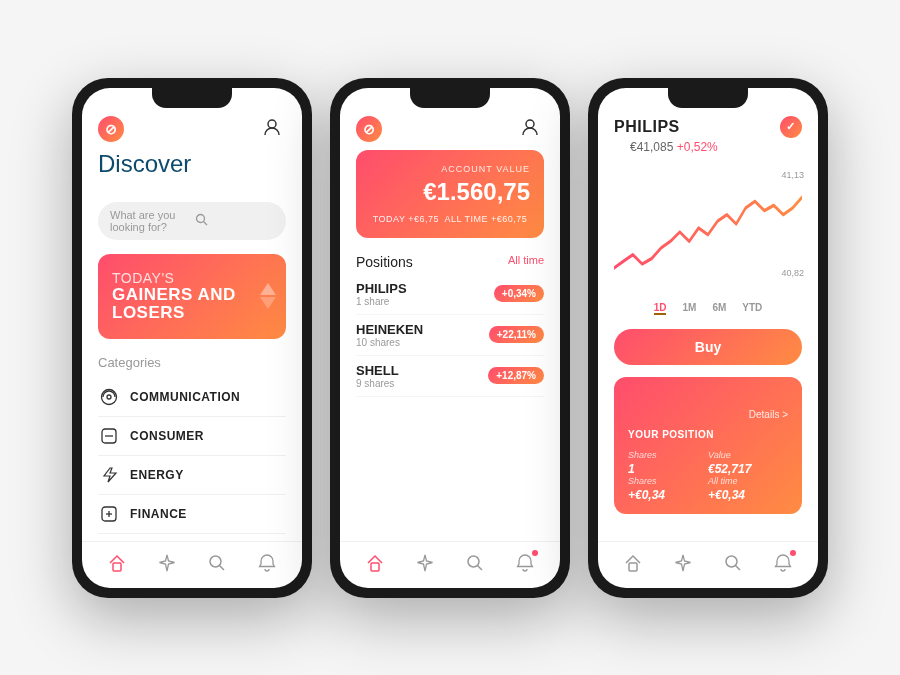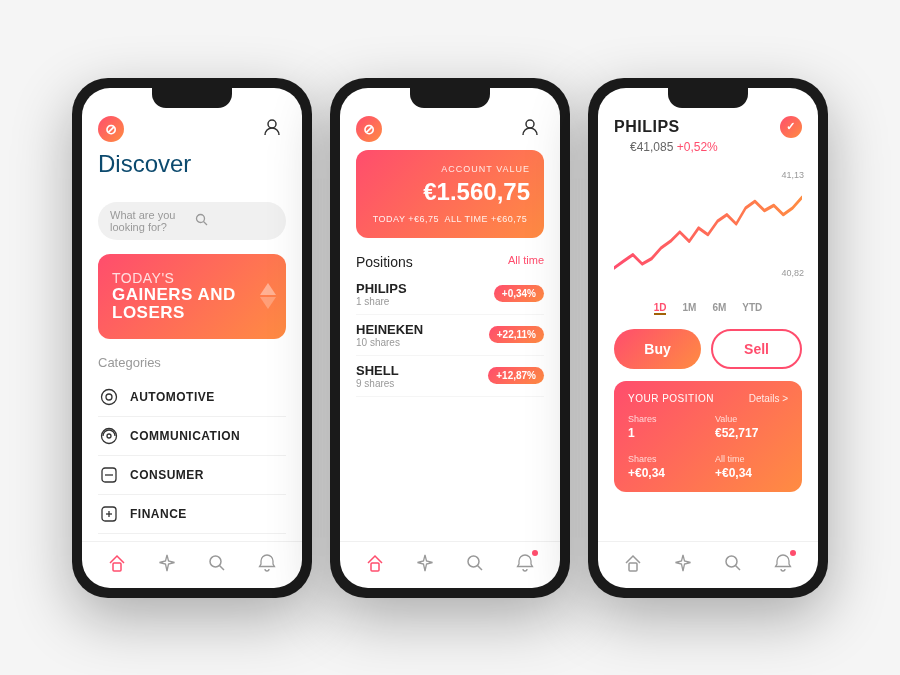--- a/index.html
+++ b/index.html
@@ -391,33 +391,35 @@
       margin: 0 16px;
     }
     .position-header {
       display: flex;
       justify-content: space-between;
       align-items: center;
       margin-bottom: 10px;
     }
     .position-title {
       font-size: 10px;
-      font-weight: 400;
+      font-weight: 700;
       color: white;
       text-transform: uppercase;
       letter-spacing: 0.5px;
+      margin-top: 40px;
     }
     .details-link {
       font-size: 10px;
       color: rgba(255,255,255,0.85);
     }
     .position-grid {
       display: grid;
       grid-template-columns: 1fr 1fr;
-      gap: 14px;
+      gap: 0;
+      font-style: italic;
     }
     .pos-cell {}
     .pos-label {
       font-size: 9px;
       color: rgba(255,255,255,0.75);
       margin-bottom: 2px;
     }
     .pos-value {
       font-size: 12px;
       font-weight: 600;
@@ -460,47 +462,46 @@
           <div class="banner-arrows">
             <div class="arrow-up"></div>
             <div class="arrow-down"></div>
           </div>
           <div class="banner-subtitle">Today's</div>
           <div class="banner-title">GAINERS AND LOSERS</div>
         </div>
 
         <div class="categories-title">Categories</div>
         <div>
-          <div class="category-item">
-            <div class="category-icon">
-              <svg width="18" height="18" viewBox="0 0 18 18" fill="none">
-                  <circle cx="9" cy="9" r="7.5" stroke="#333" stroke-width="1.3"></circle>
-                  <circle cx="9" cy="9" r="3" stroke="#333" stroke-width="1.3"></circle>
-                </svg>
-            </div>
-            <span class="category-label">AUTOMOTIVE</span>
-          </div>
           <div class="category-item">
             <div class="category-icon">
               <svg width="18" height="18" viewBox="0 0 18 18" fill="none">
                   <circle cx="9" cy="9" r="7.5" stroke="#333" stroke-width="1.3"></circle>
                   <path d="M3 9a6 6 0 0 1 12 0" stroke="#333" stroke-width="1.3"></path>
                   <circle cx="9" cy="9" r="2" stroke="#333" stroke-width="1.3"></circle>
                 </svg>
             </div>
             <span class="category-label">COMMUNICATION</span>
           </div>
           <div class="category-item">
             <div class="category-icon">
               <svg width="18" height="18" viewBox="0 0 18 18" fill="none">
                   <rect x="2" y="2" width="14" height="14" rx="3" stroke="#333" stroke-width="1.3"></rect>
                   <line x1="5" y1="9" x2="13" y2="9" stroke="#333" stroke-width="1.3"></line>
                 </svg>
             </div>
             <span class="category-label">CONSUMER</span>
+          </div>
+          <div class="category-item">
+            <div class="category-icon">
+              <svg width="18" height="18" viewBox="0 0 18 18" fill="none">
+                  <path d="M10 2L4 10h6l-2 6 8-9h-6l2-5z" stroke="#333" stroke-width="1.2"></path>
+                </svg>
+            </div>
+            <span class="category-label">ENERGY</span>
           </div>
           <div class="category-item">
             <div class="category-icon">
               <svg width="18" height="18" viewBox="0 0 18 18" fill="none">
                   <rect x="2" y="2" width="14" height="14" rx="3" stroke="#333" stroke-width="1.3"></rect>
                   <line x1="6" y1="9" x2="12" y2="9" stroke="#333" stroke-width="1.3"></line>
                   <line x1="9" y1="6" x2="9" y2="12" stroke="#333" stroke-width="1.3"></line>
                 </svg>
             </div>
             <span class="category-label">FINANCE</span>
@@ -648,21 +649,20 @@
 
       <div class="time-filters">
         <span class="time-filter active">1D</span>
         <span class="time-filter">1M</span>
         <span class="time-filter">6M</span>
         <span class="time-filter">YTD</span>
       </div>
 
       <div class="action-buttons">
         <button class="buy-btn">Buy</button>
-        <button class="sell-btn">Sell</button>
       </div>
 
       <div class="position-card">
         <div class="position-header">
           <span class="position-title">YOUR POSITION</span>
           <span class="details-link">Details &gt;</span>
         </div>
         <div class="position-grid">
           <div class="pos-cell">
             <div class="pos-label">Shares</div>

